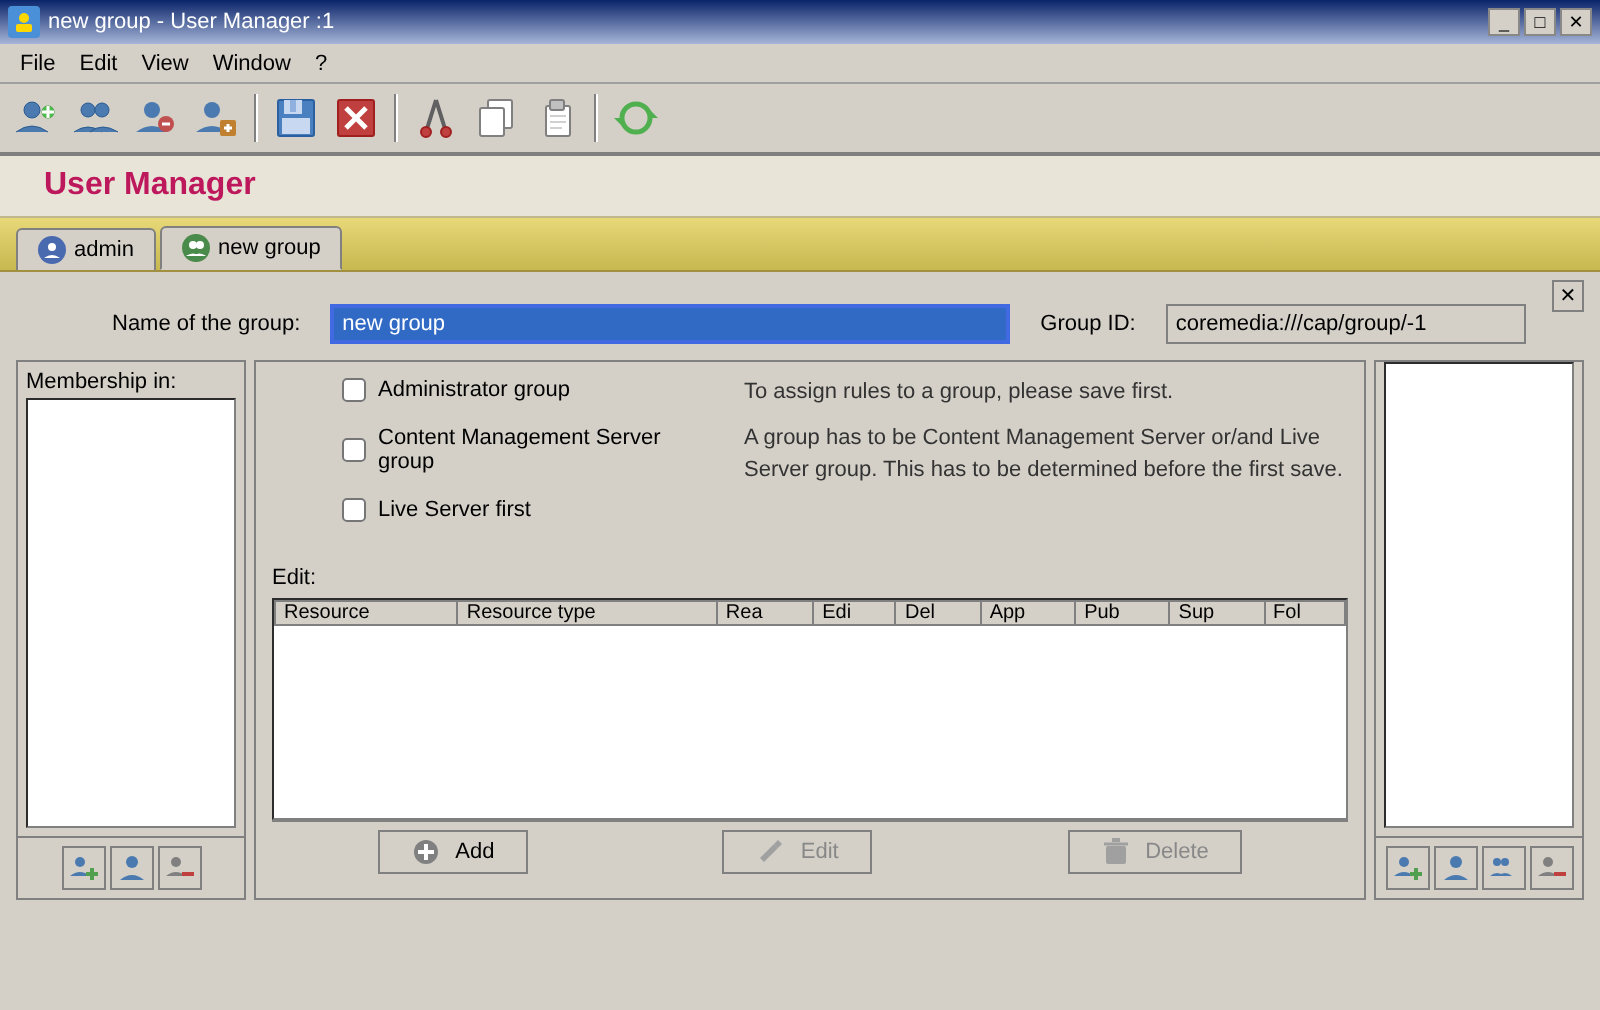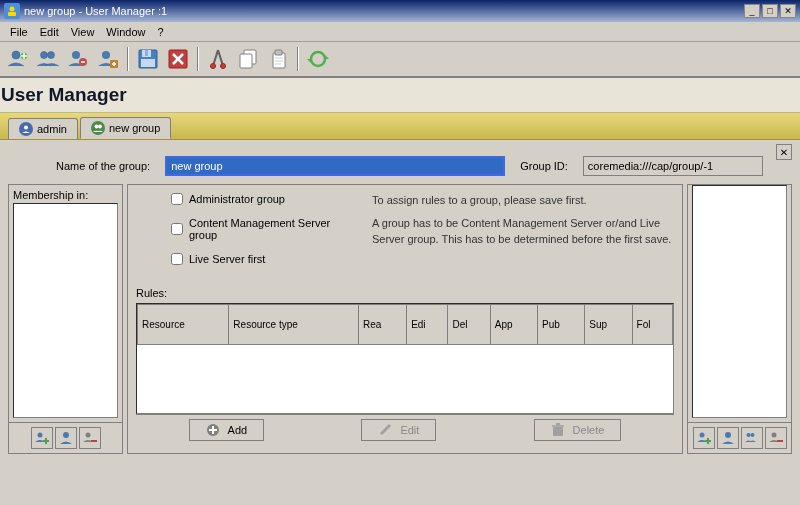--- a/index.html
+++ b/index.html
@@ -96,25 +96,25 @@
       width: 2px;
       height: 24px;
       border-left: 1px solid #808080;
       border-right: 1px solid white;
       margin: 0 3px;
     }
 
     
     .app-header {
       background: #e8e4d8;
-      padding: 6px 1px;
+      padding: 6px 22px;
       border-bottom: 1px solid #c0b88a;
-      font-size: 19px;
+      font-size: 16px;
       font-weight: bold;
-      color: #0f172a;
+      color: #be185d;
     }
 
     
     .tab-bar {
       background: #d4c87a;
       background: linear-gradient(to bottom, #e8d878, #c8b850);
       padding: 4px 8px 0 8px;
       display: flex;
       align-items: flex-end;
       gap: 2px;
@@ -279,21 +279,21 @@
       margin-bottom: 4px;
     }
     .rules-table {
       width: 100%;
       font-size: 11px;
       border-collapse: collapse;
     }
     .rules-table th {
       background: #d4d0c8;
       border: 1px solid #808080;
-      padding: 14px 4px;
+      padding: 0 4px;
       font-weight: normal;
       text-align: left;
       font-size: 10px;
     }
 
     
     .bottom-buttons {
       display: flex;
       justify-content: space-around;
       padding: 4px;
@@ -576,21 +576,21 @@
             </div>
           </div>
         </div>
         <div class="middle-right-col">
           <p class="info-text">To assign rules to a group, please save first.</p>
           <p class="info-text" style="margin-top:8px;">A group has to be Content Management Server or/and Live Server group. This has to be determined before the first save.</p>
         </div>
       </div>
 
       <div class="rules-section rules-content">
-        <div class="rules-label">Rules:</div>
+        <div class="rules-label">Edit:</div>
         <div class="rules-list-area">
           <table class="rules-table">
             <thead>
               <tr>
                 <th>Resource</th>
                 <th>Resource type</th>
                 <th>Rea</th>
                 <th>Edi</th>
                 <th>Del</th>
                 <th>App</th>

